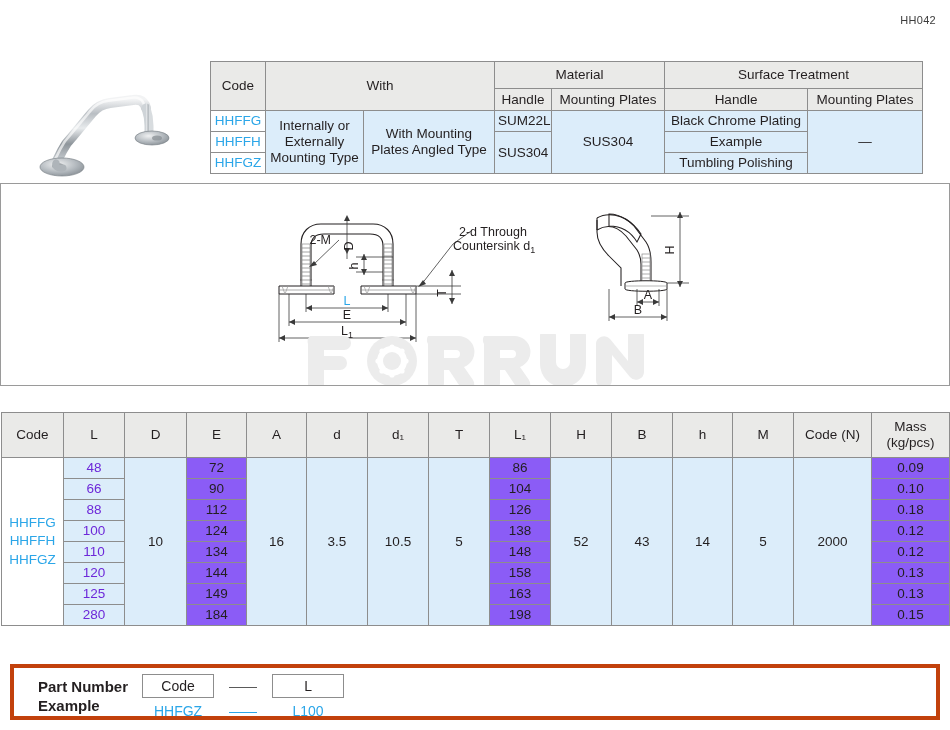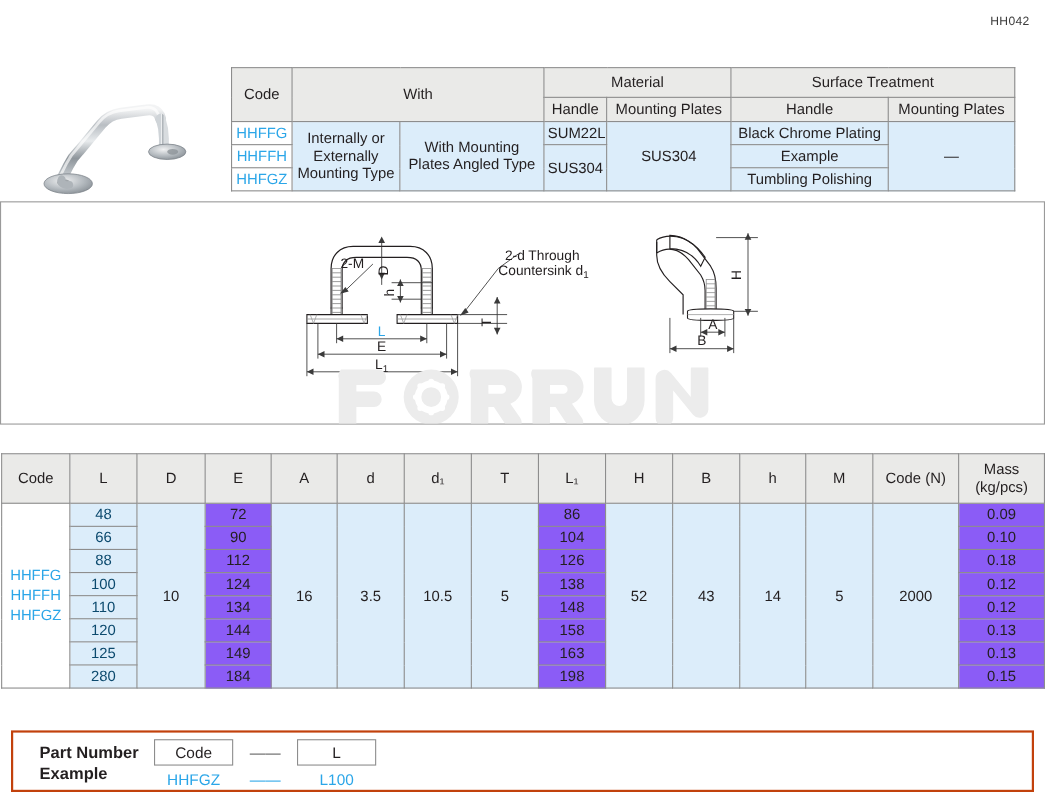--- a/index.html
+++ b/index.html
@@ -87,28 +87,28 @@
     font-weight: normal;
     padding: 1px 2px;
     line-height: 1.15;
   }
   #dim-table thead th { background: #eaeae8; height: 45px; }
   #dim-table tbody td { background: #8b5cf6; height: 21px; }
   #dim-table td.codecell {
     background: #ffffff; color: #2ba6e8;
     line-height: 1.35; font-size: 13.5px;
   }
-  #dim-table td.lval { color: #0c4a6e; background:#dcedfa; }
+  #dim-table td.lval { color: #6d28d9; background:#dcedfa; }
   #dim-table td.merged { background:#dcedfa; }
 
   
   #pn-box {
     position: absolute; left: 10px; top: 664px;
     width: 930px; height: 56px;
-    border: 2px solid #c2410c;
+    border: 4px solid #c2410c;
     background: #ffffff;
   }
   #pn-inner {
     position: absolute; left: 24px; top: 6px;
     display: flex; align-items: flex-start;
   }
   #pn-title {
     font-size: 15px; line-height: 1.25;
     color: #231f20; font-weight: bold;
     padding-top: 4px; white-space: pre-line;

